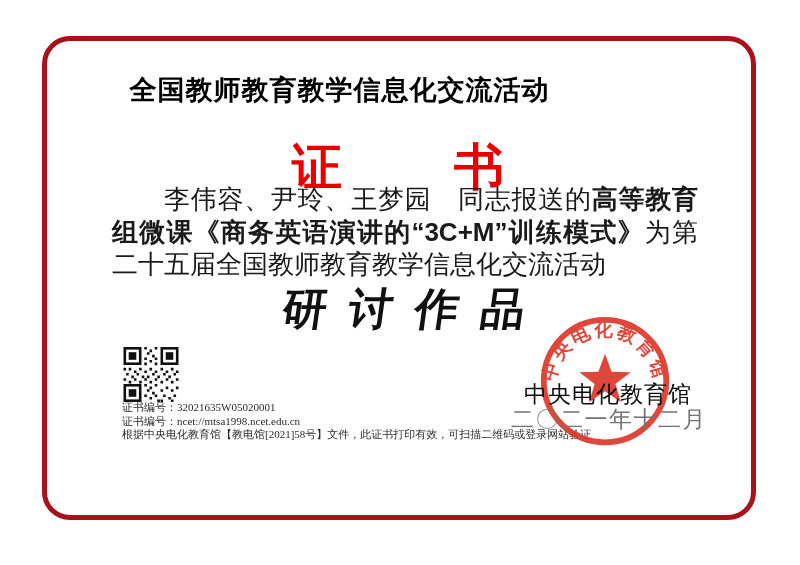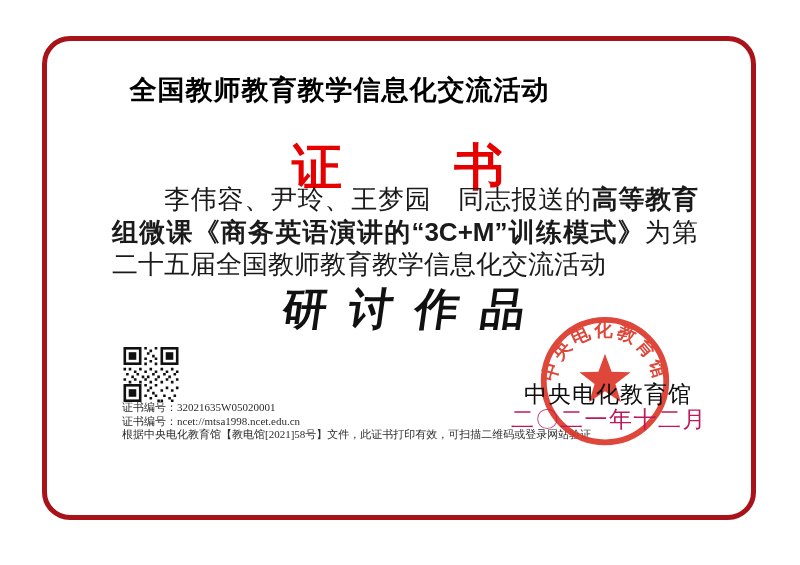--- a/index.html
+++ b/index.html
@@ -112,21 +112,21 @@
     color: #0d0d0d;
     letter-spacing: 1px;
     z-index: 2;
   }
   .sig-date {
     position: absolute;
     left: 511px;
     top: 404px;
     font-family: "Liberation Sans", "DejaVu Sans", sans-serif;
     font-size: 23px;
-    color: #be185d;
+    color: #737373;
     letter-spacing: 1.5px;
     z-index: 2;
   }
   .seal-arc-text {
     font-family: "Liberation Sans", "DejaVu Sans", sans-serif;
     font-weight: bold;
     font-size: 19px;
     fill: #dc382a;
     letter-spacing: 3px;
   }

